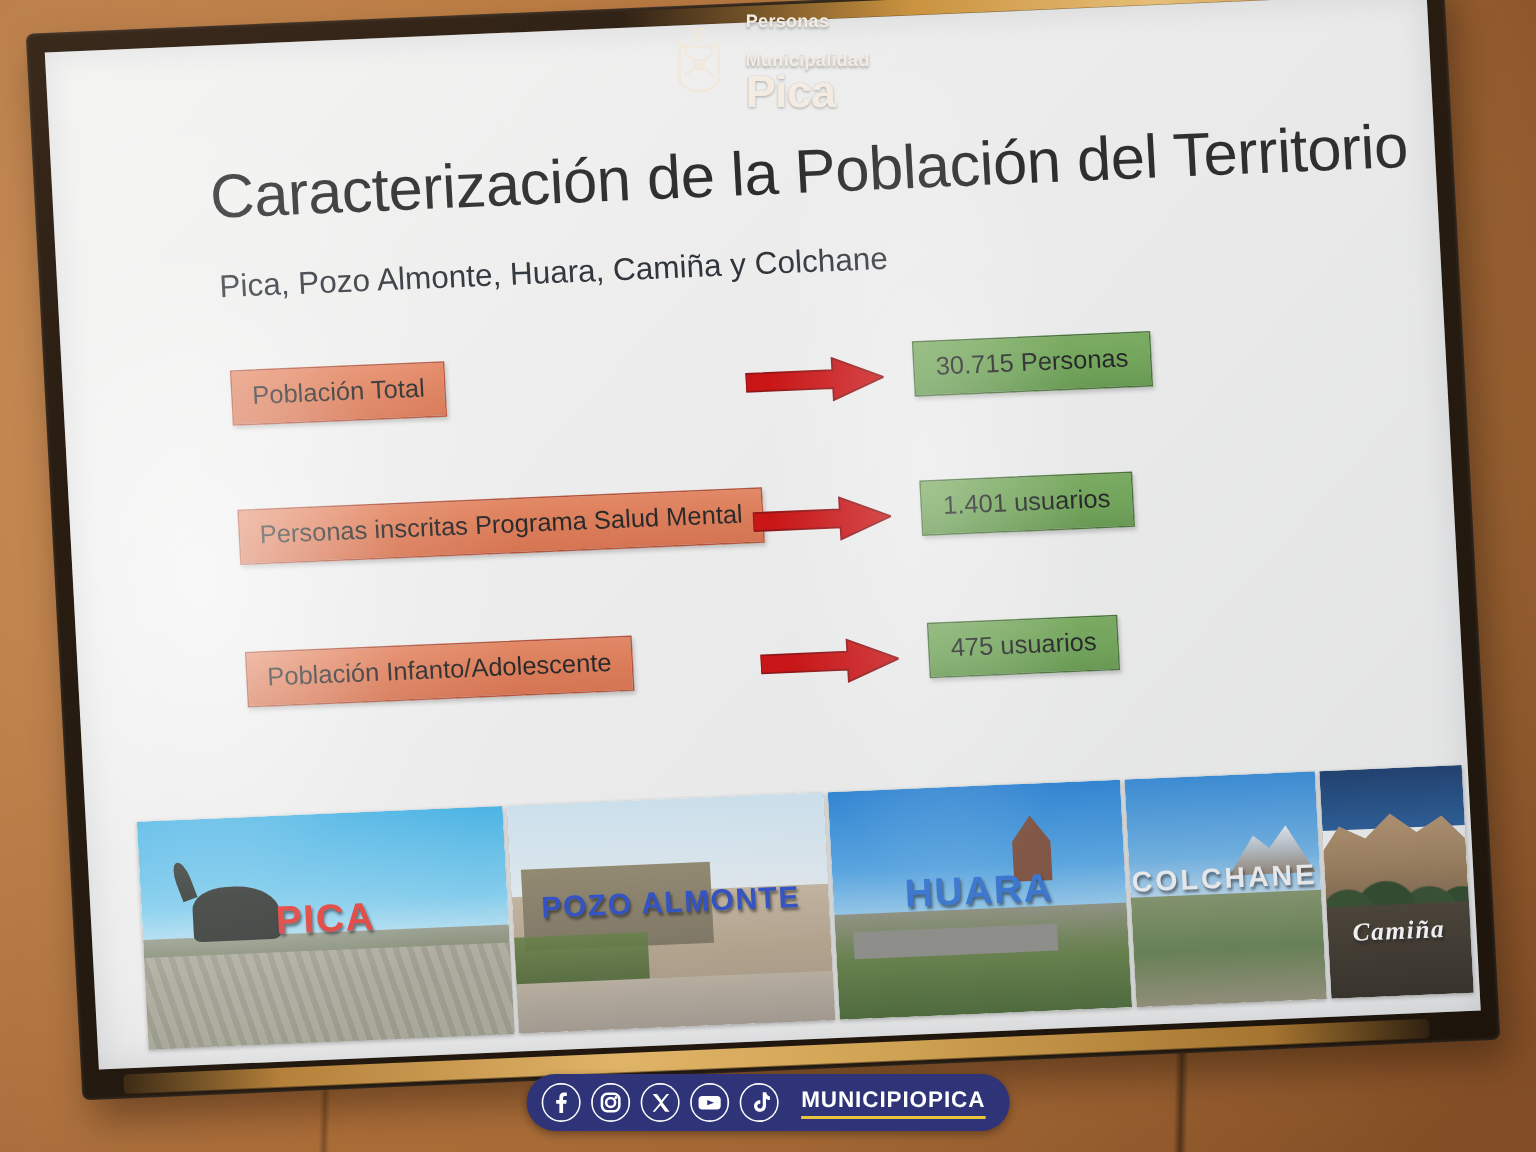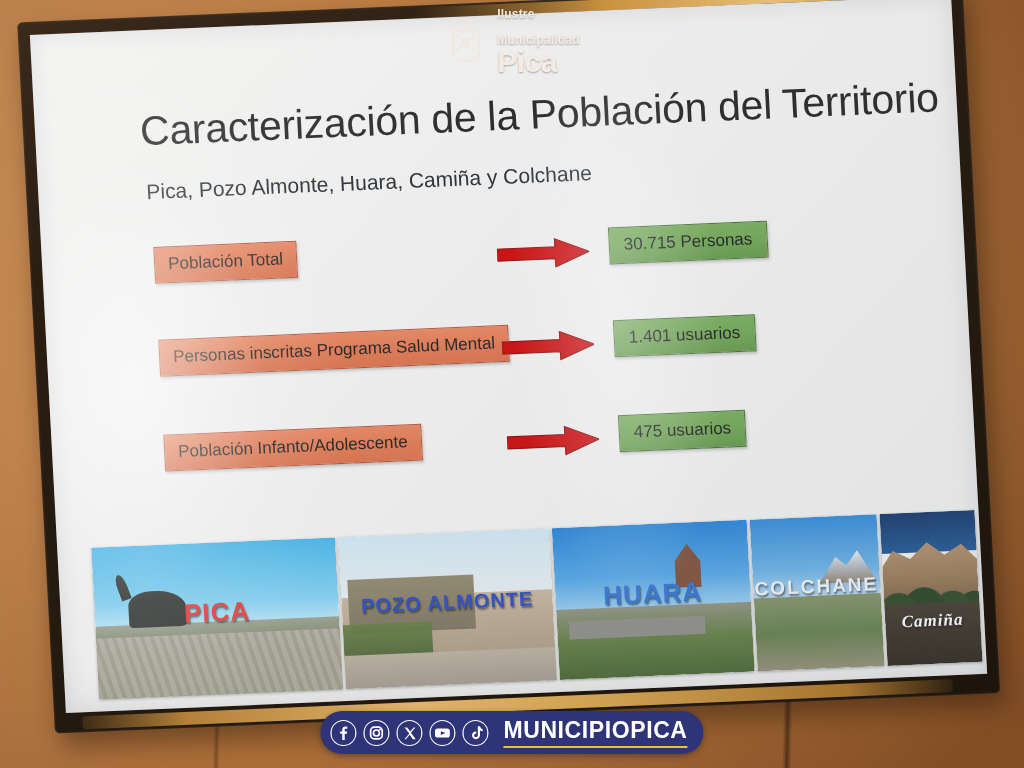--- a/index.html
+++ b/index.html
@@ -263,21 +263,21 @@
     background: #2f3478;
     border-radius: 22px;
     padding: 6px 16px 6px 10px;
     z-index: 60;
     box-shadow: 0 2px 6px rgba(0,0,0,0.35);
   }
   .soc { width: 26px; height: 26px; border-radius: 50%; background: #ffffff;
          display:flex; align-items:center; justify-content:center; }
   .soc svg { display:block; }
   #social-handle {
-    color: #ffffff; font-size: 23px; font-weight: 700; letter-spacing: .6px;
+    color: #ffffff; font-size: 15px; font-weight: 700; letter-spacing: .6px;
     margin-left: 8px; padding-bottom: 2px;
     border-bottom: 2px solid #e8c33c;
   }
 </style>
 </head>
 <body>
 
 <div id="scene">
 
   <div class="wall-shade"></div>
@@ -383,21 +383,21 @@
       <g fill="none" stroke="#f2e8dc" stroke-width="1.7">
         <path d="M9 16 L35 16 L35 40 Q22 52 9 40 Z"></path>
         <path d="M12 20 L32 36 M32 20 L12 36"></path>
         <circle cx="22" cy="28" r="3.4"></circle>
         <path d="M22 4 L22 14"></path>
         <path d="M6 10 L14 18 M38 10 L30 18"></path>
         <ellipse cx="22" cy="7" rx="4" ry="3.2"></ellipse>
       </g>
     </svg>
     <div id="wm-text">
-      <div id="wm-l1">Ilustre</div>
+      <div id="wm-l1">Personas</div>
       <div id="wm-l2">Municipalidad</div>
       <div id="wm-l3">Pica</div>
     </div>
   </div>
 
   <div id="social-bar">
     <div class="soc">
       <svg width="24" height="24" viewBox="0 0 24 24">
           <circle cx="12" cy="12" r="12" fill="#2f3478"></circle>
           <path d="M13.3 19v-6.2h2.1l.32-2.42h-2.42V8.83c0-.7.2-1.18 1.2-1.18h1.28V5.48c-.22-.03-.98-.1-1.86-.1-1.84 0-3.1 1.12-3.1 3.19v1.81H8.7v2.42h2.12V19z" fill="#ffffff"></path>

